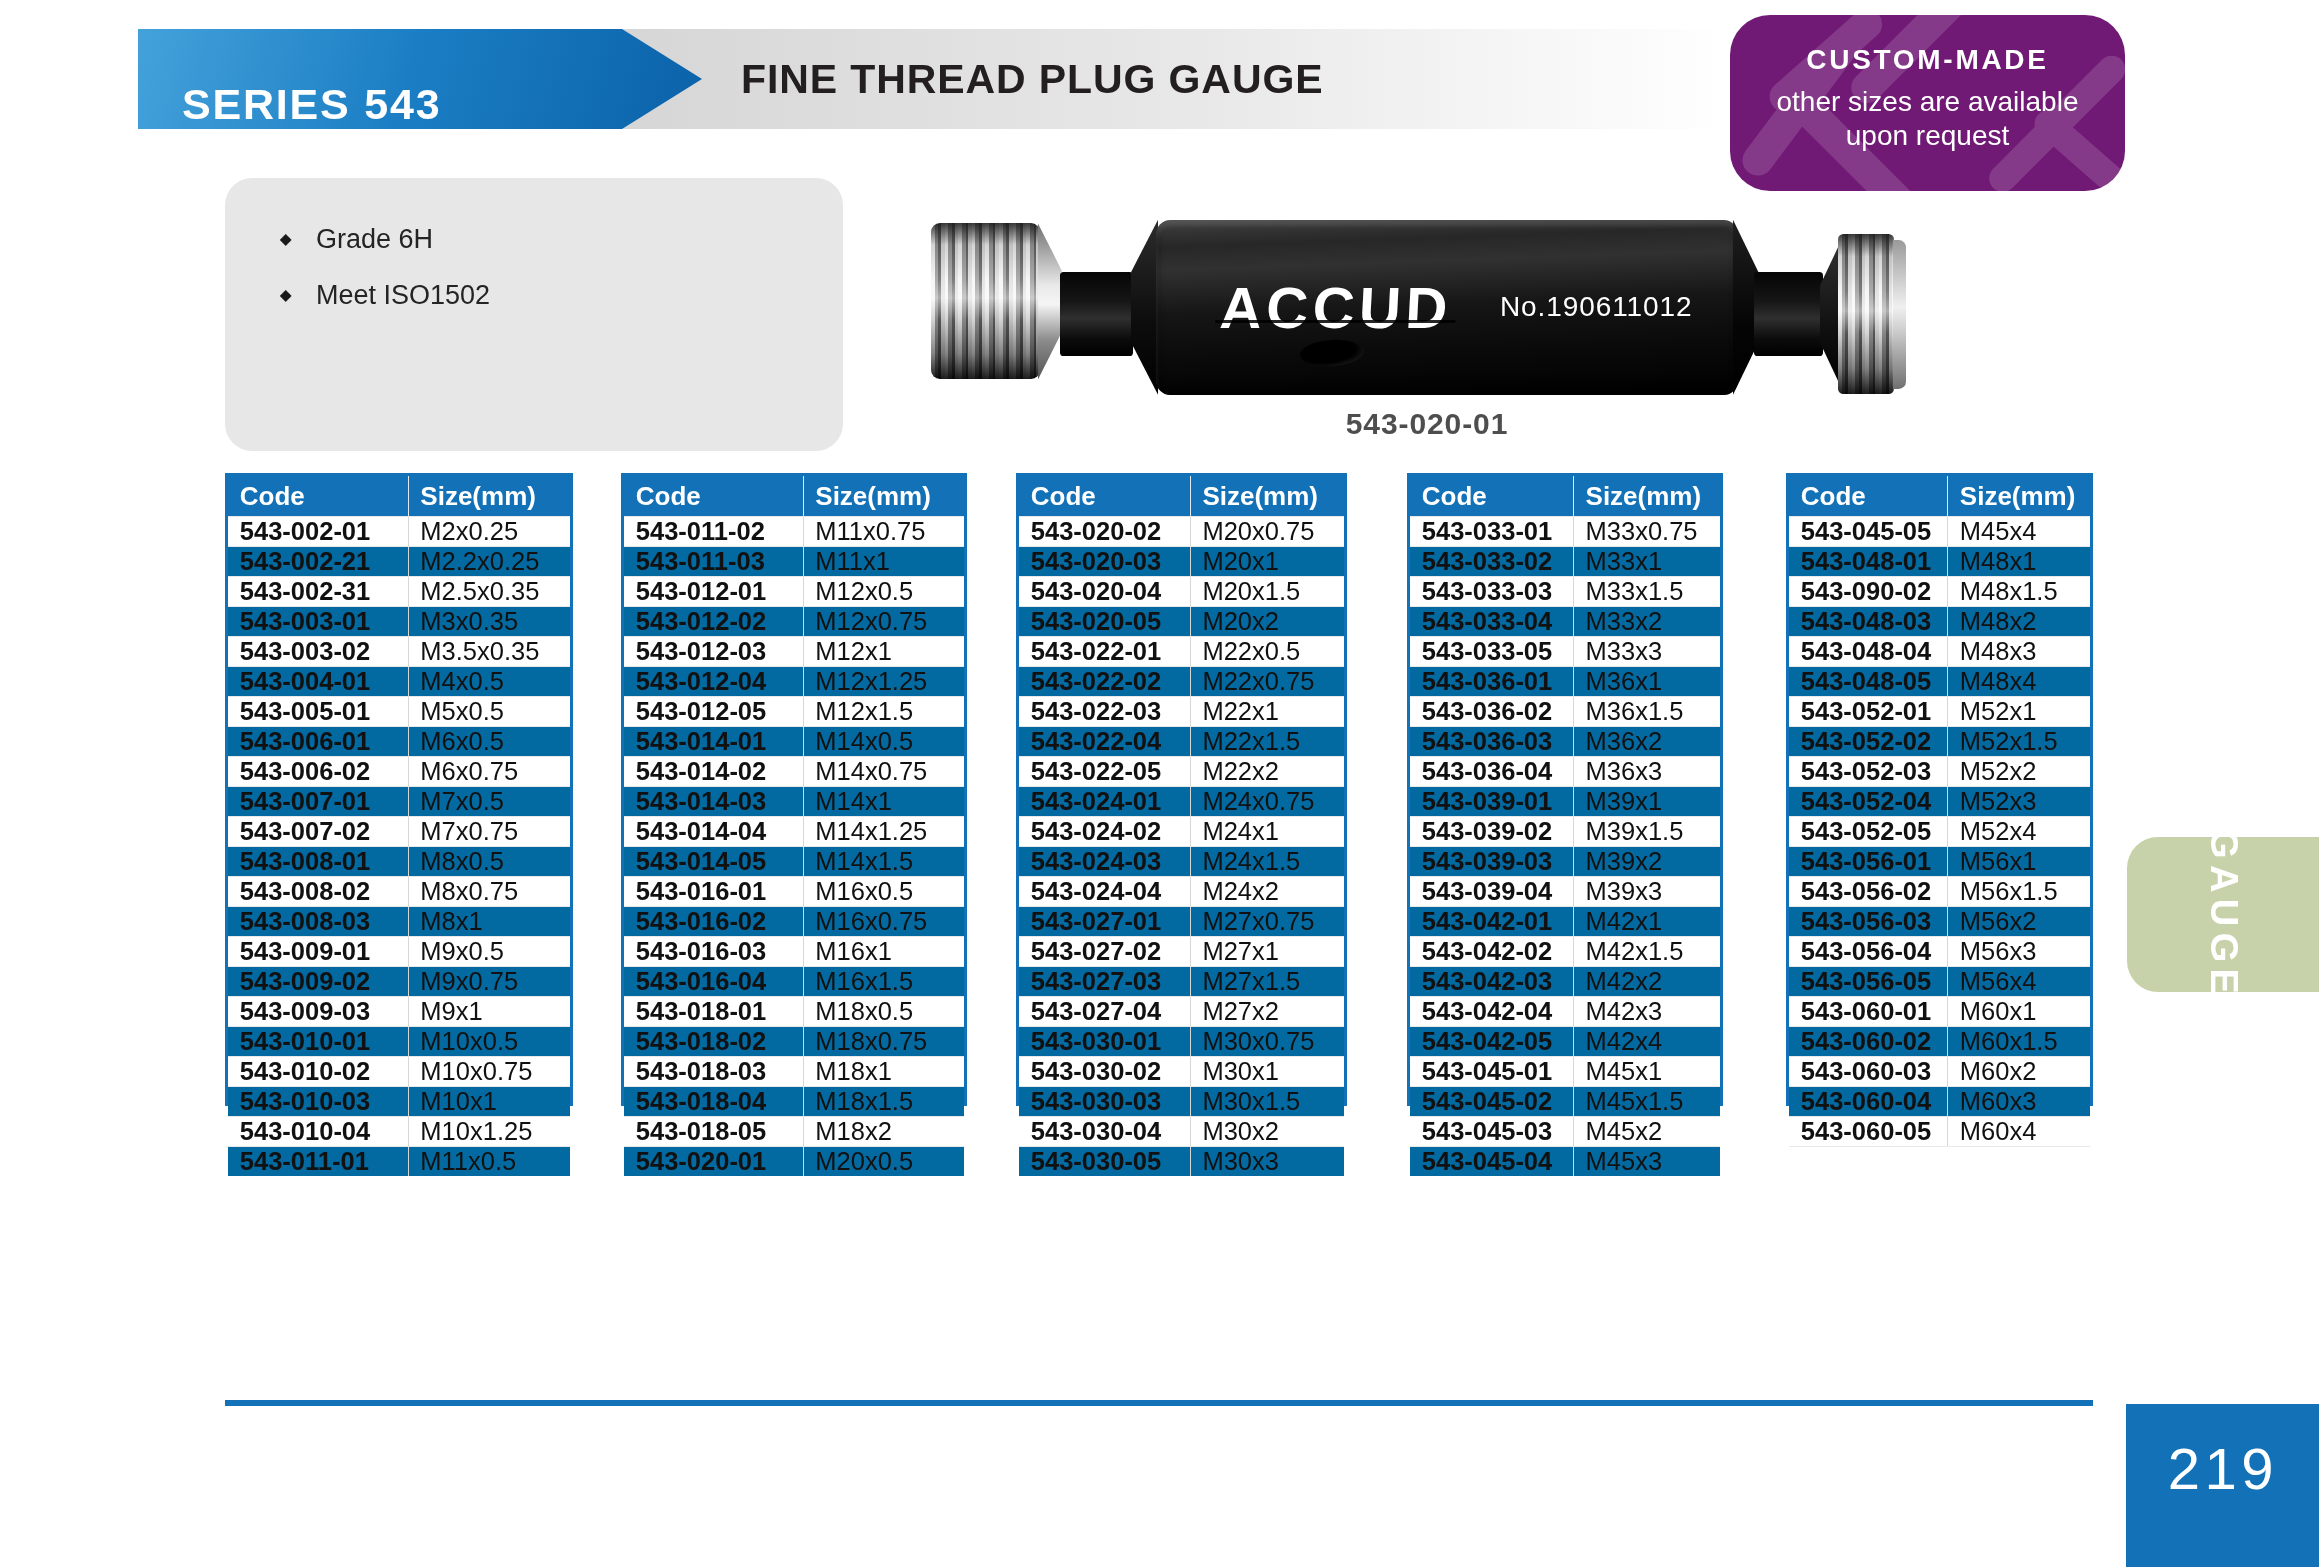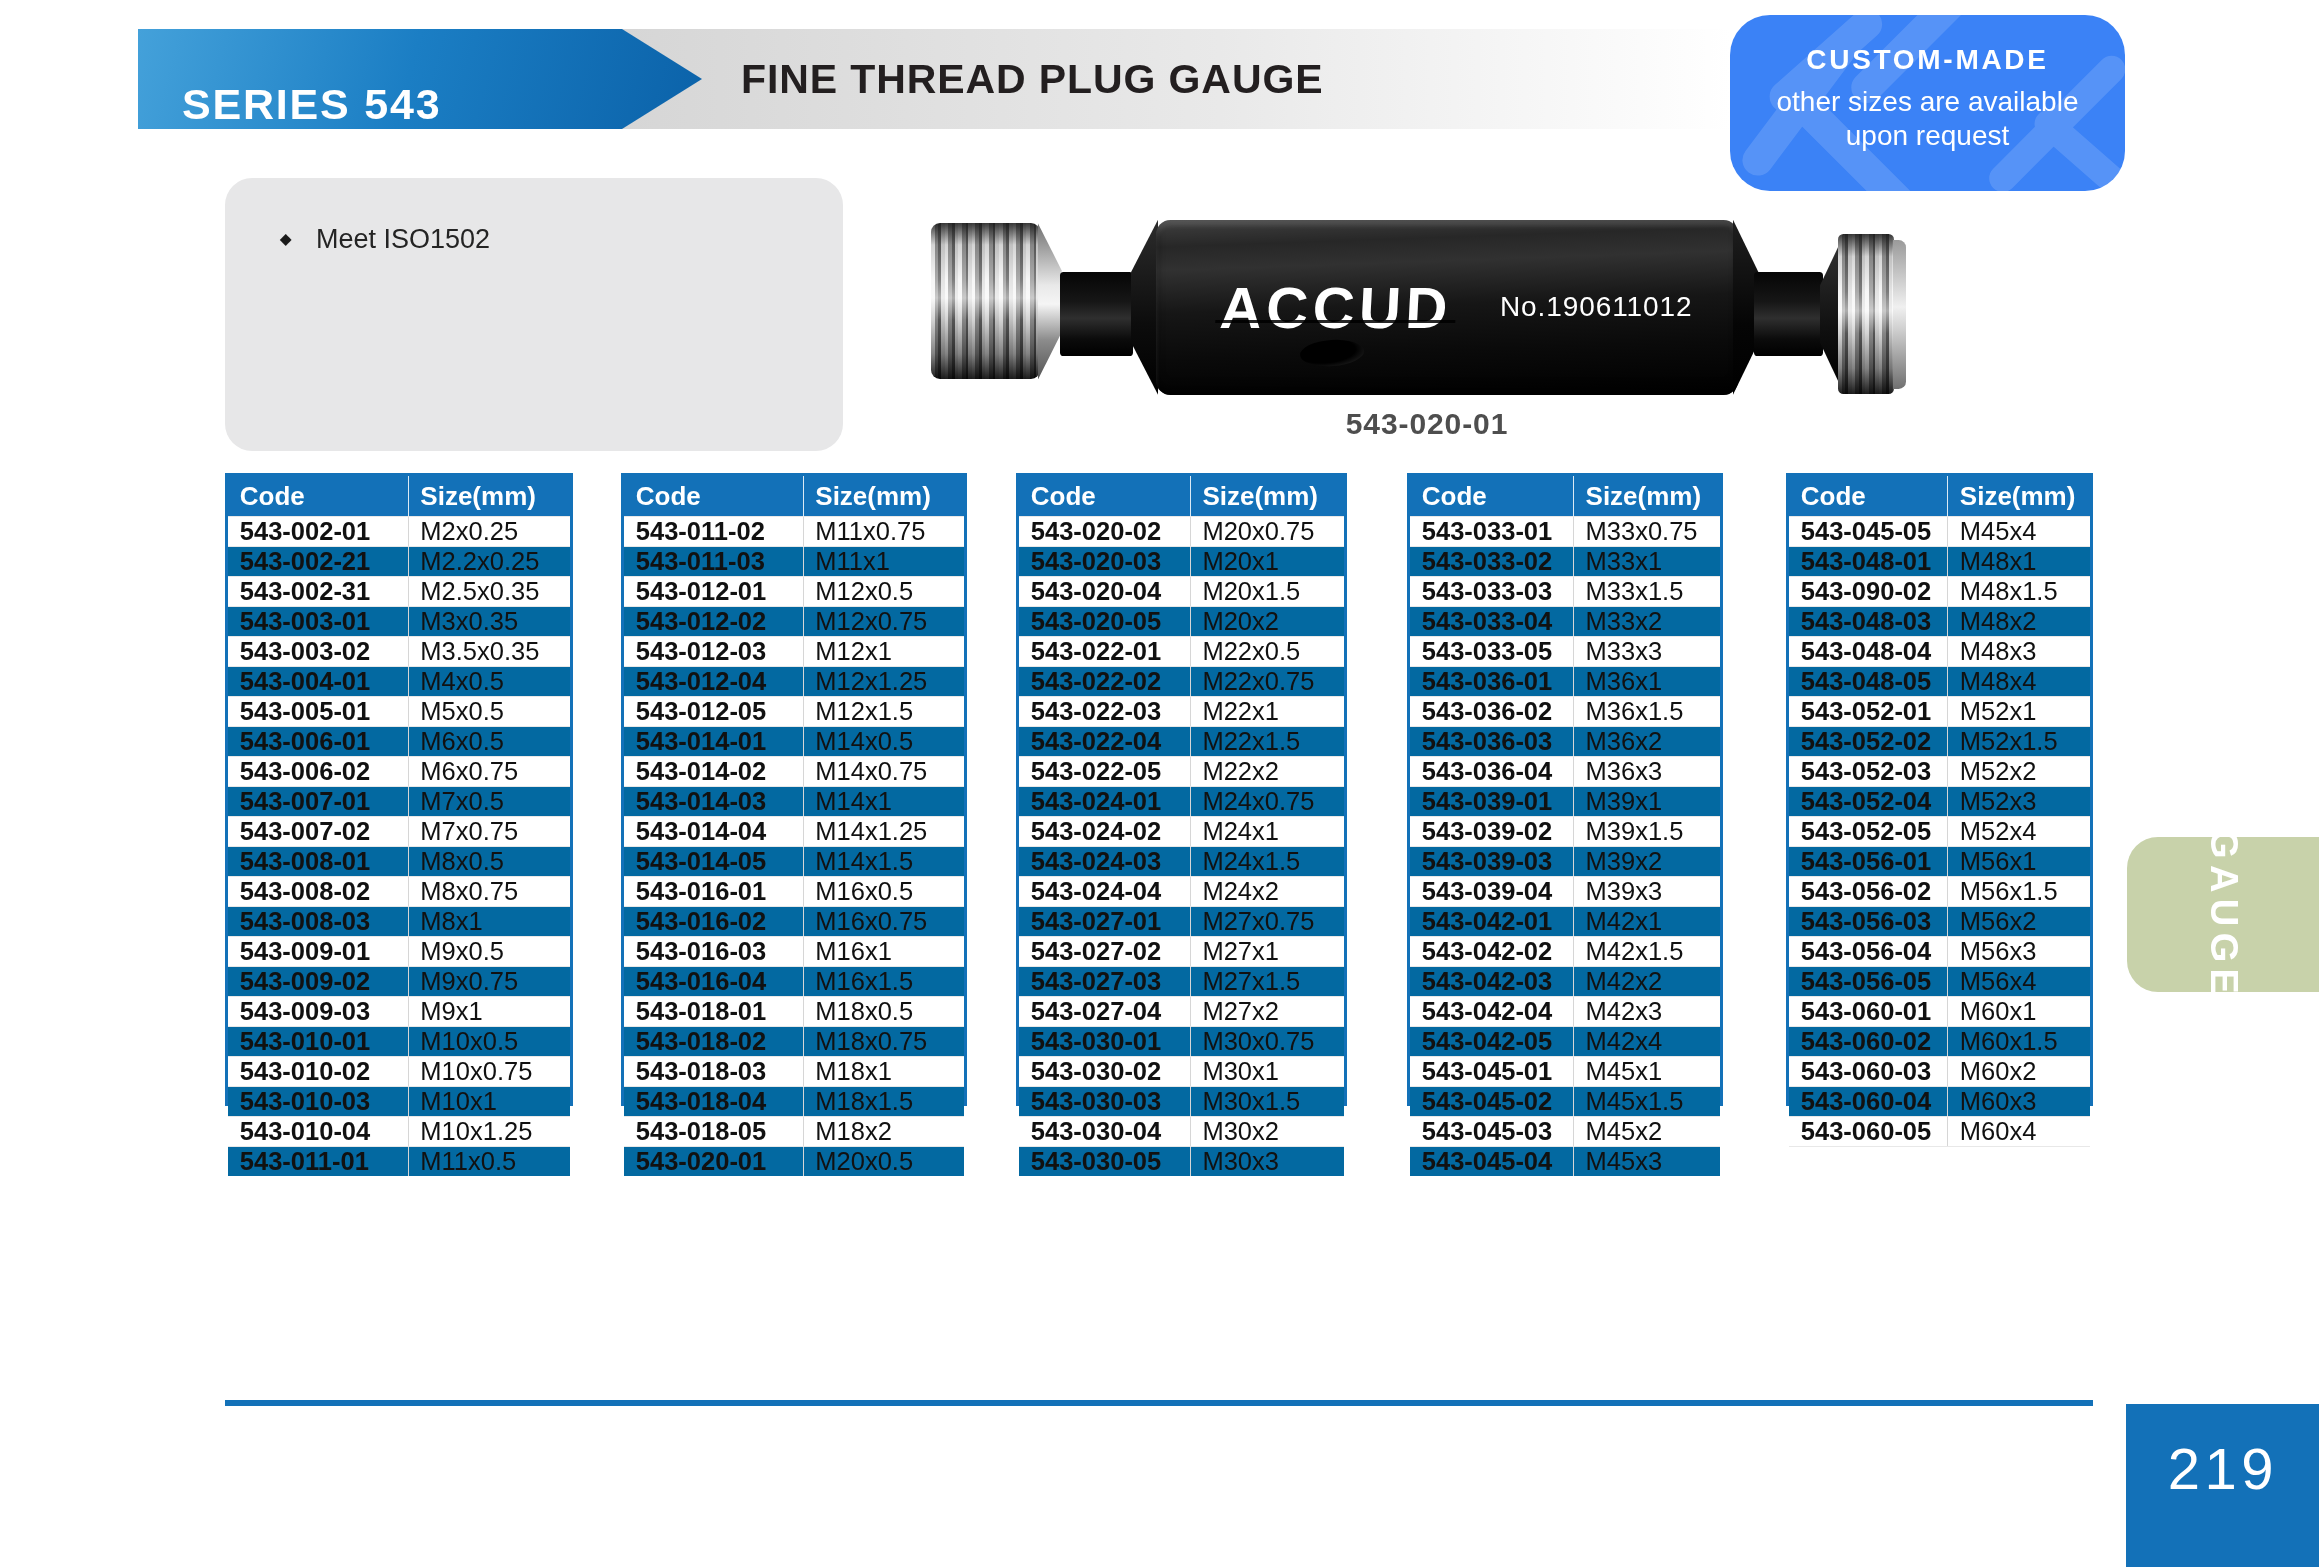--- a/index.html
+++ b/index.html
@@ -19,21 +19,21 @@
     display:flex;align-items:flex-end;padding-left:44px;
   }
   .series-label{color:#fff;font-size:43px;font-weight:bold;letter-spacing:1.8px;}
   .page-title{
     position:absolute;left:741px;top:29px;height:100px;display:flex;align-items:center;
     font-size:41px;font-weight:bold;color:#231f20;letter-spacing:0.9px;
   }
   
   .custom-badge{
     position:absolute;left:1730px;top:14.5px;width:395px;height:176px;border-radius:40px;
-    background:#3b82f6;color:#fff;text-align:center;overflow:hidden;
+    background:#701a75;color:#fff;text-align:center;overflow:hidden;
   }
   .badge-watermark{position:absolute;left:0;top:0;width:100%;height:100%;opacity:.14;}
   .badge-content{position:relative;}
   .badge-title{margin-top:29px;font-size:28px;font-weight:bold;letter-spacing:2.7px;}
   .badge-line{font-size:28px;line-height:34px;}
   .badge-line.first{margin-top:9px;}
   
   .features-box{
     position:absolute;left:225px;top:178px;width:618px;height:273px;
     background:#e7e7e8;border-radius:27px;
@@ -161,20 +161,21 @@
   </svg>
   <div class="badge-content">
     <div class="badge-title">CUSTOM-MADE</div>
     <div class="badge-line first">other sizes are available</div>
     <div class="badge-line">upon request</div>
   </div>
 </div>
 
 <div class="features-box">
   <ul class="features-list">
+      <li>Grade 6H</li>
       <li>Meet ISO1502</li>
     </ul>
 </div>
 
 <div class="gauge-tool">
   <div class="thread thread-left"></div>
   <div class="cone-left"></div>
   <div class="neck neck-left"></div>
   <div class="chamfer-left"></div>
   <div class="tool-body">

